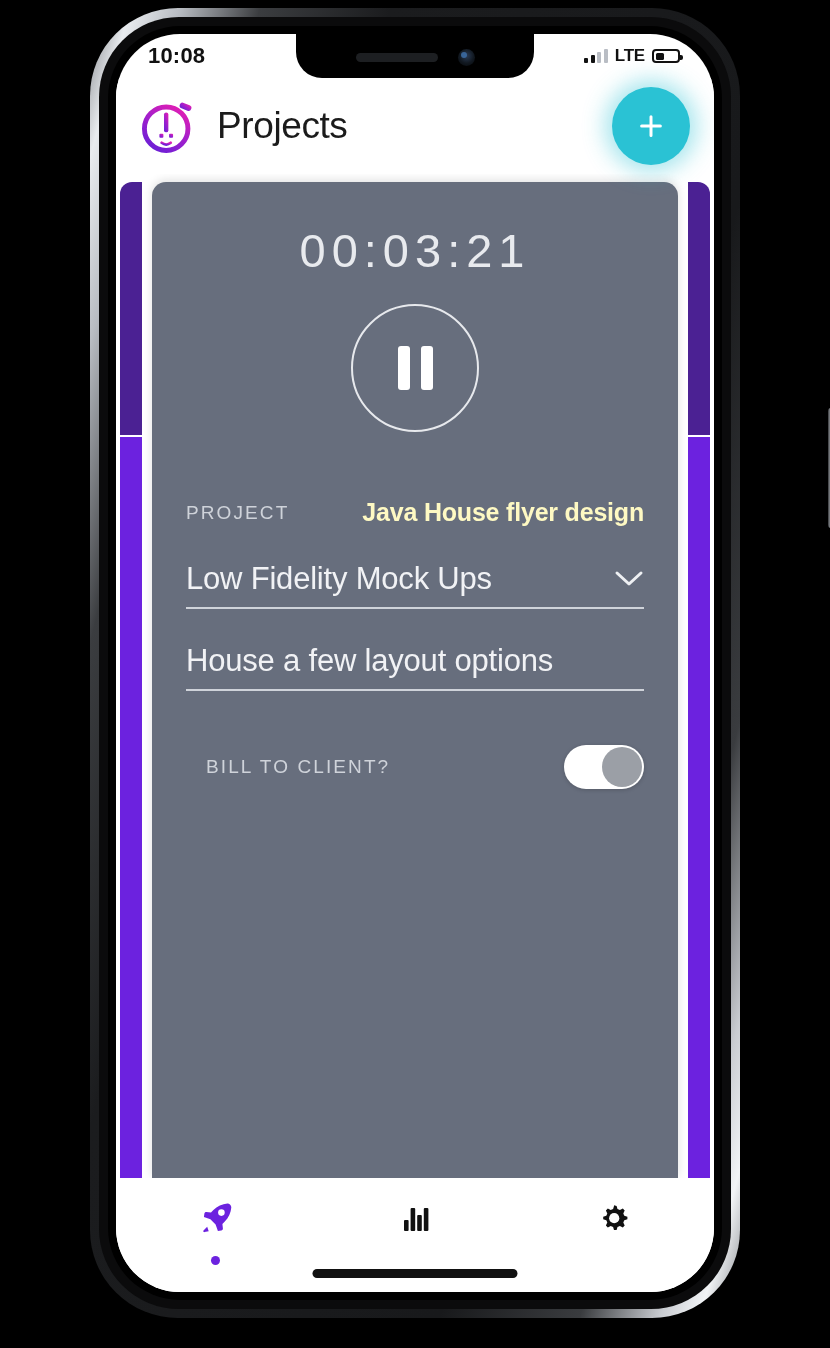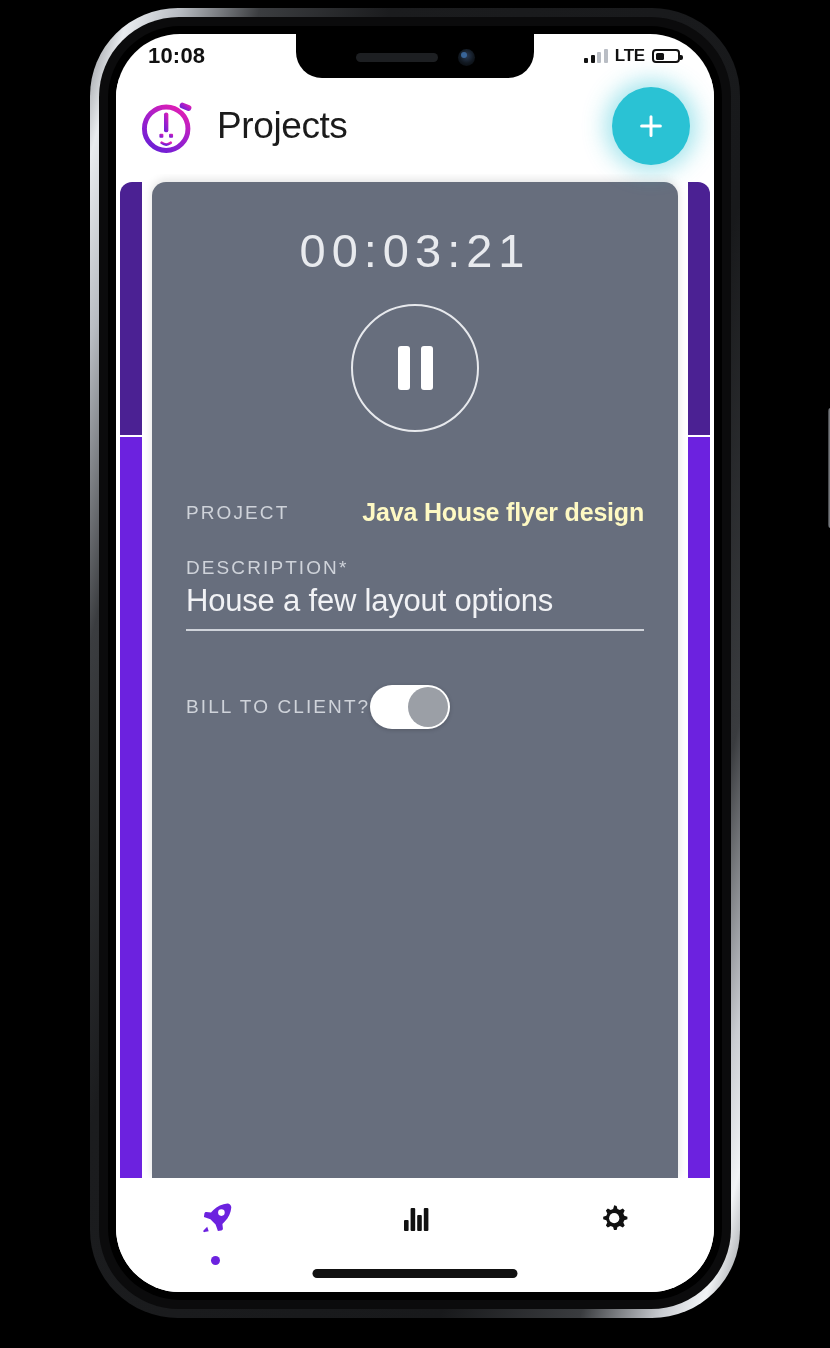--- a/index.html
+++ b/index.html
@@ -313,20 +313,22 @@
     color: #f1f2f5;
     font-weight: 300;
     letter-spacing: -.2px;
   }
   .chev { width: 30px; height: 18px; flex: 0 0 30px; cursor: pointer; }
 
   .row-bill {
     margin-top: 54px;
     display: flex;
     align-items: center;
+    justify-content: space-between;
+    margin-left: 20px;
   }
   .toggle {
     width: 80px; height: 44px;
     border-radius: 24px;
     background: #ffffff;
     position: relative;
     cursor: pointer;
     box-shadow: 0 1px 4px rgba(0,0,0,.18);
   }
   .toggle b {
@@ -468,24 +470,31 @@
                 </div>
 
                 <div class="fields">
 
                   <div class="row-project">
                     <span class="lbl">PROJECT</span>
                     <span class="val-strong">Java House flyer design</span>
                   </div>
 
                   <div class="field">
+                    <div class="field-line">
+                      <span class="field-val">Low Fidelity Mock Ups</span>
+                      <span class="chev">
+                        <svg viewBox="0 0 30 18">
+                          <path d="M3 3 L15 14 L27 3" fill="none" stroke="#eef0f3" stroke-width="3" stroke-linecap="round" stroke-linejoin="round"></path>
+                        </svg>
+                      </span>
+                    </div>
                   </div>
 
                   <div class="field">
-                    <span class="lbl">DESCRIPTION*</span>
                     <div class="field-line">
                       <span class="field-val">House a few layout options</span>
                     </div>
                   </div>
 
                   <div class="row-bill">
                     <span class="lbl">BILL TO CLIENT?</span>
                     <div class="toggle">
                       <b></b>
                     </div>

